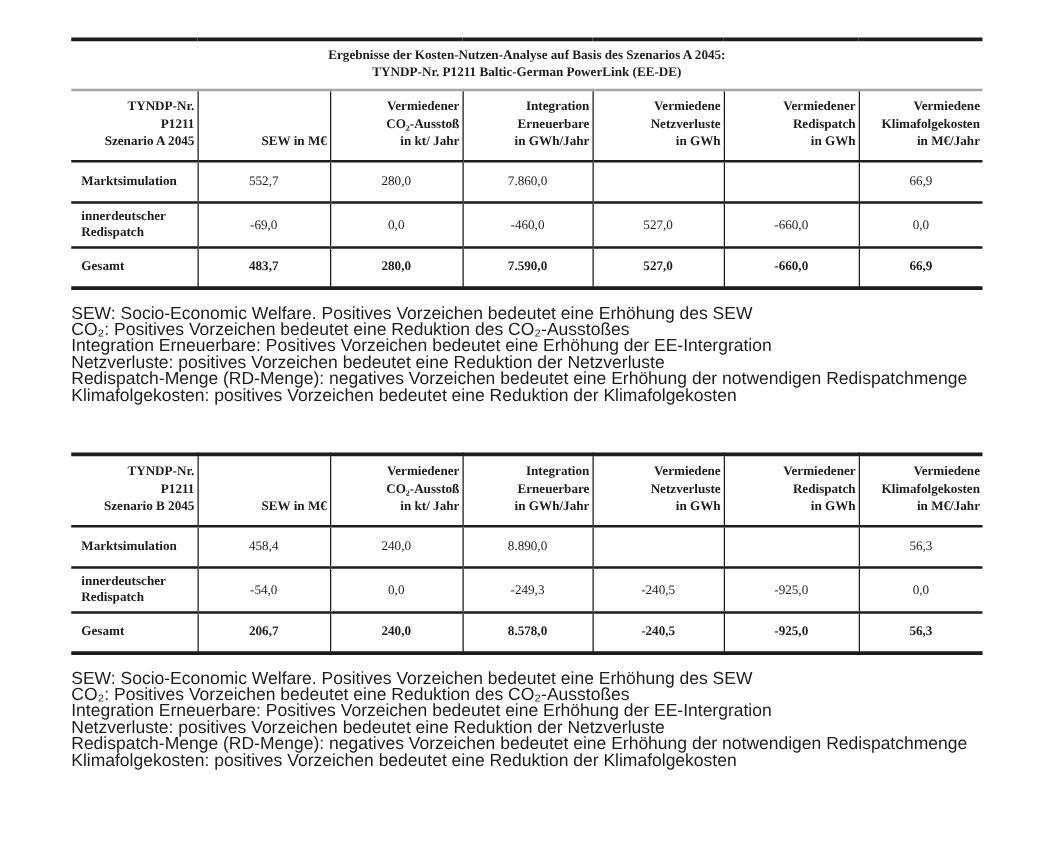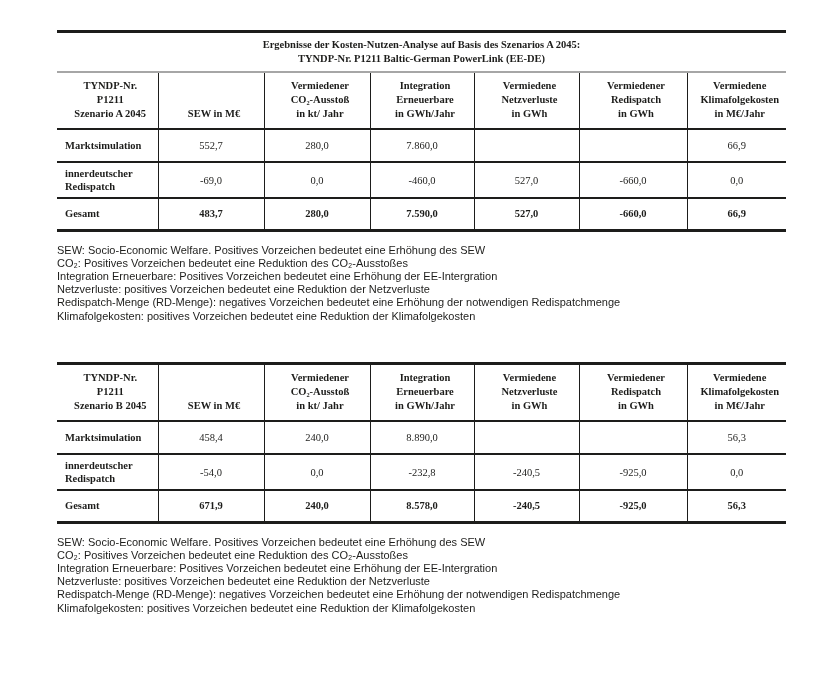--- a/index.html
+++ b/index.html
@@ -34,21 +34,21 @@
   .title-cell {
     border-bottom: 2px solid #a6a6a6;
     text-align: center;
     font-weight: bold;
     font-size: 10.5px;
     line-height: 14px;
     padding: 5px 0 5px 0;
   }
   tr.header-row th {
     font-weight: bold;
-    text-align: center;
+    text-align: right;
     vertical-align: top;
     font-size: 10.5px;
     line-height: 14px;
     padding: 6px 2px 7px 8px;
     white-space: pre-line;
     border-bottom: 2px solid #1d1d1b;
     height: 52px;
     box-sizing: border-box;
   }
   tr.header-row th.sew { vertical-align: bottom; }
@@ -70,21 +70,21 @@
     padding-right: 6px;
     line-height: 13px;
   }
   tbody tr.r1 { height: 33px; }
   tbody tr.r2 { height: 36px; }
   tbody tr.r3 { height: 32px; }
   tbody tr.total td { font-weight: bold; }
 
   .footnotes {
     margin-top: 12px;
-    font-size: 11px;
+    font-size: 14px;
     line-height: 13.2px;
     color: #1d1d1b;
   }
 </style>
 </head>
 <body>
 
 <section class="section" id="section-a">
   <table class="kna">
     <colgroup>
@@ -206,28 +206,28 @@
         <td>240,0</td>
         <td>8.890,0</td>
         <td></td>
         <td></td>
         <td>56,3</td>
       </tr>
       <tr class="r2">
         <td class="row-label">innerdeutscher Redispatch</td>
         <td>-54,0</td>
         <td>0,0</td>
-        <td>-232,8</td>
+        <td>-249,3</td>
         <td>-240,5</td>
         <td>-925,0</td>
         <td>0,0</td>
       </tr>
       <tr class="r3 total">
         <td class="row-label">Gesamt</td>
-        <td>671,9</td>
+        <td>206,7</td>
         <td>240,0</td>
         <td>8.578,0</td>
         <td>-240,5</td>
         <td>-925,0</td>
         <td>56,3</td>
       </tr>
     </tbody>
   </table>
   <div class="footnotes">
     <div>SEW: Socio-Economic Welfare. Positives Vorzeichen bedeutet eine Erhöhung des SEW</div>

